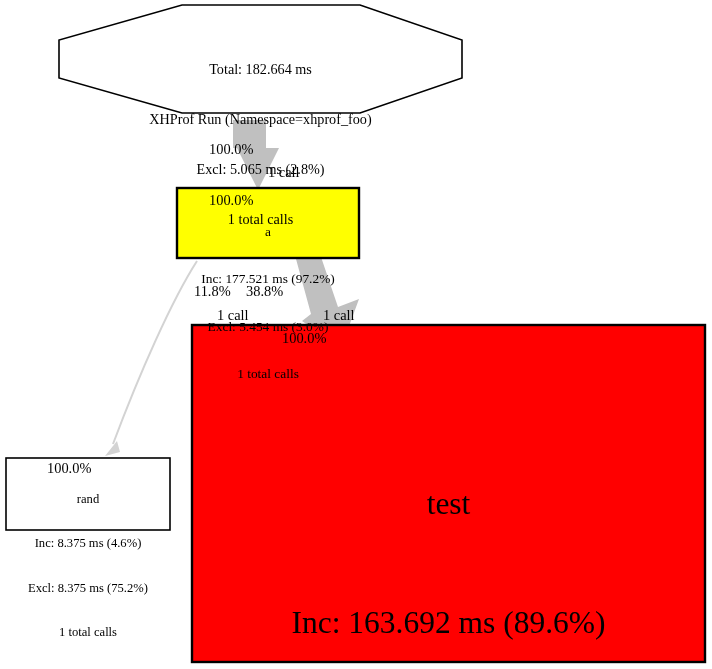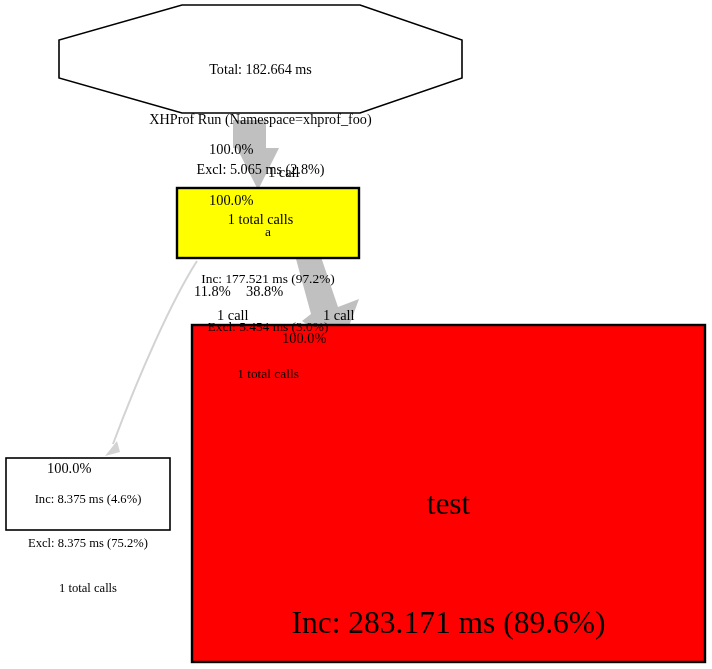--- a/index.html
+++ b/index.html
@@ -106,28 +106,29 @@
   </div>
 
   <div class="node-label" id="a-node-label">
     <div>a</div>
     <div>Inc: 177.521 ms (97.2%)</div>
     <div>Excl: 5.454 ms (3.0%)</div>
     <div>1 total calls</div>
   </div>
 
   <div class="node-label" id="rand-node-label">
+    <div>rand</div>
     <div>Inc: 8.375 ms (4.6%)</div>
     <div>Excl: 8.375 ms (75.2%)</div>
     <div>1 total calls</div>
   </div>
 
   <div class="node-label" id="test-node-label">
     <div>test</div>
-    <div>Inc: 283.171 ms (89.6%)</div>
+    <div>Inc: 163.692 ms (89.6%)</div>
     
     
   </div>
 
   <div class="edge-label" style="left:209px; top:119px;">100.0%</div>
   <div class="edge-label" style="left:268px; top:142px;">1 call</div>
   <div class="edge-label" style="left:209px; top:170px;">100.0%</div>
 
   <div class="edge-label" style="left:194px; top:261px;">11.8%</div>
   <div class="edge-label" style="left:217px; top:285px;">1 call</div>

